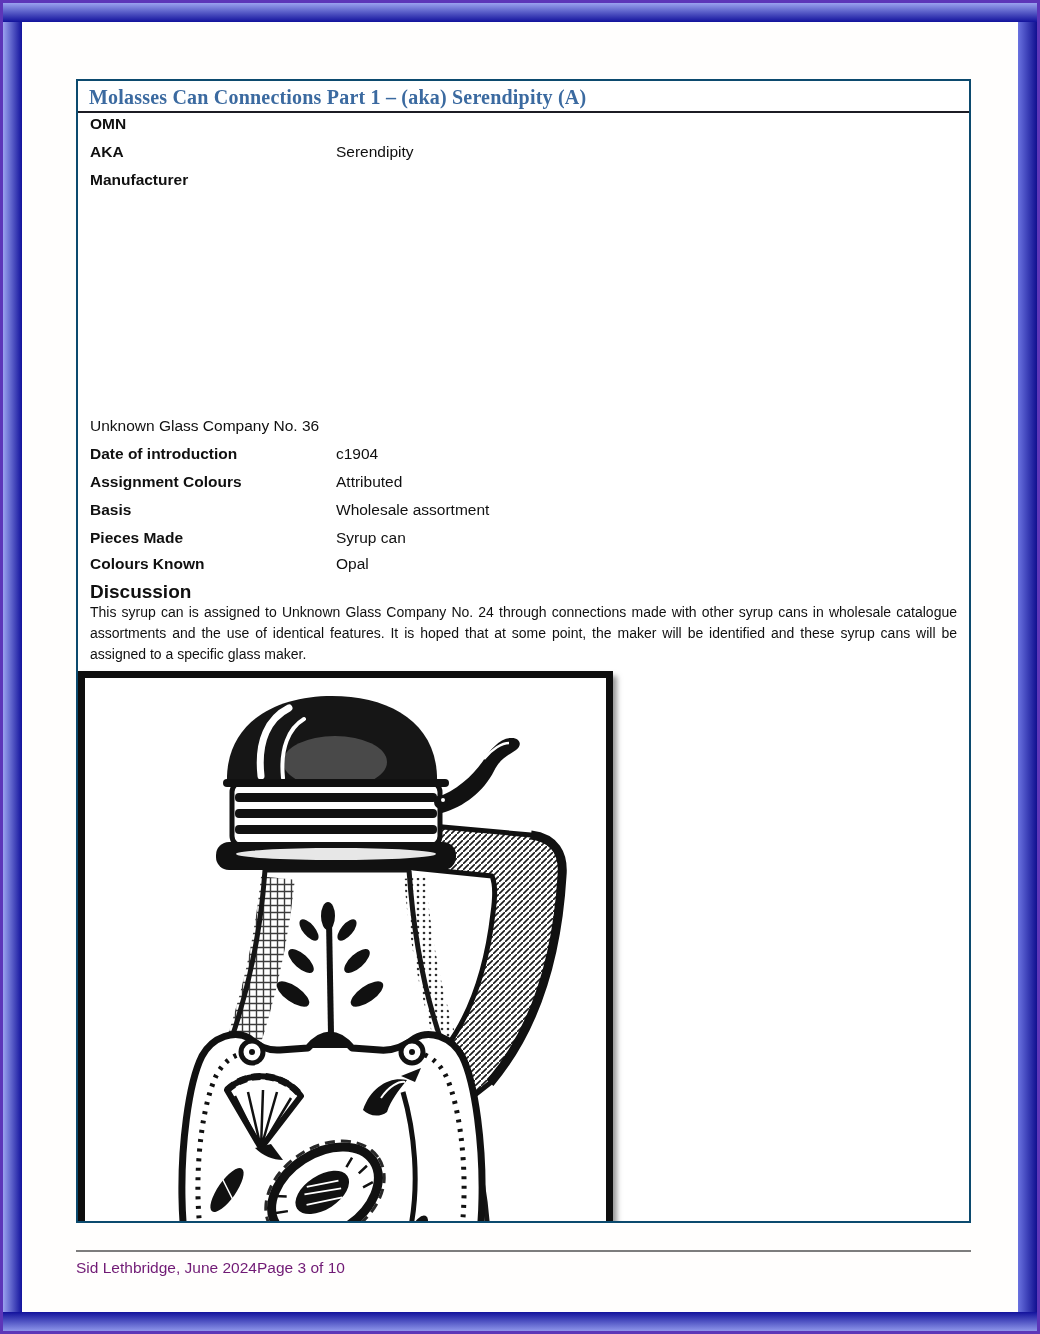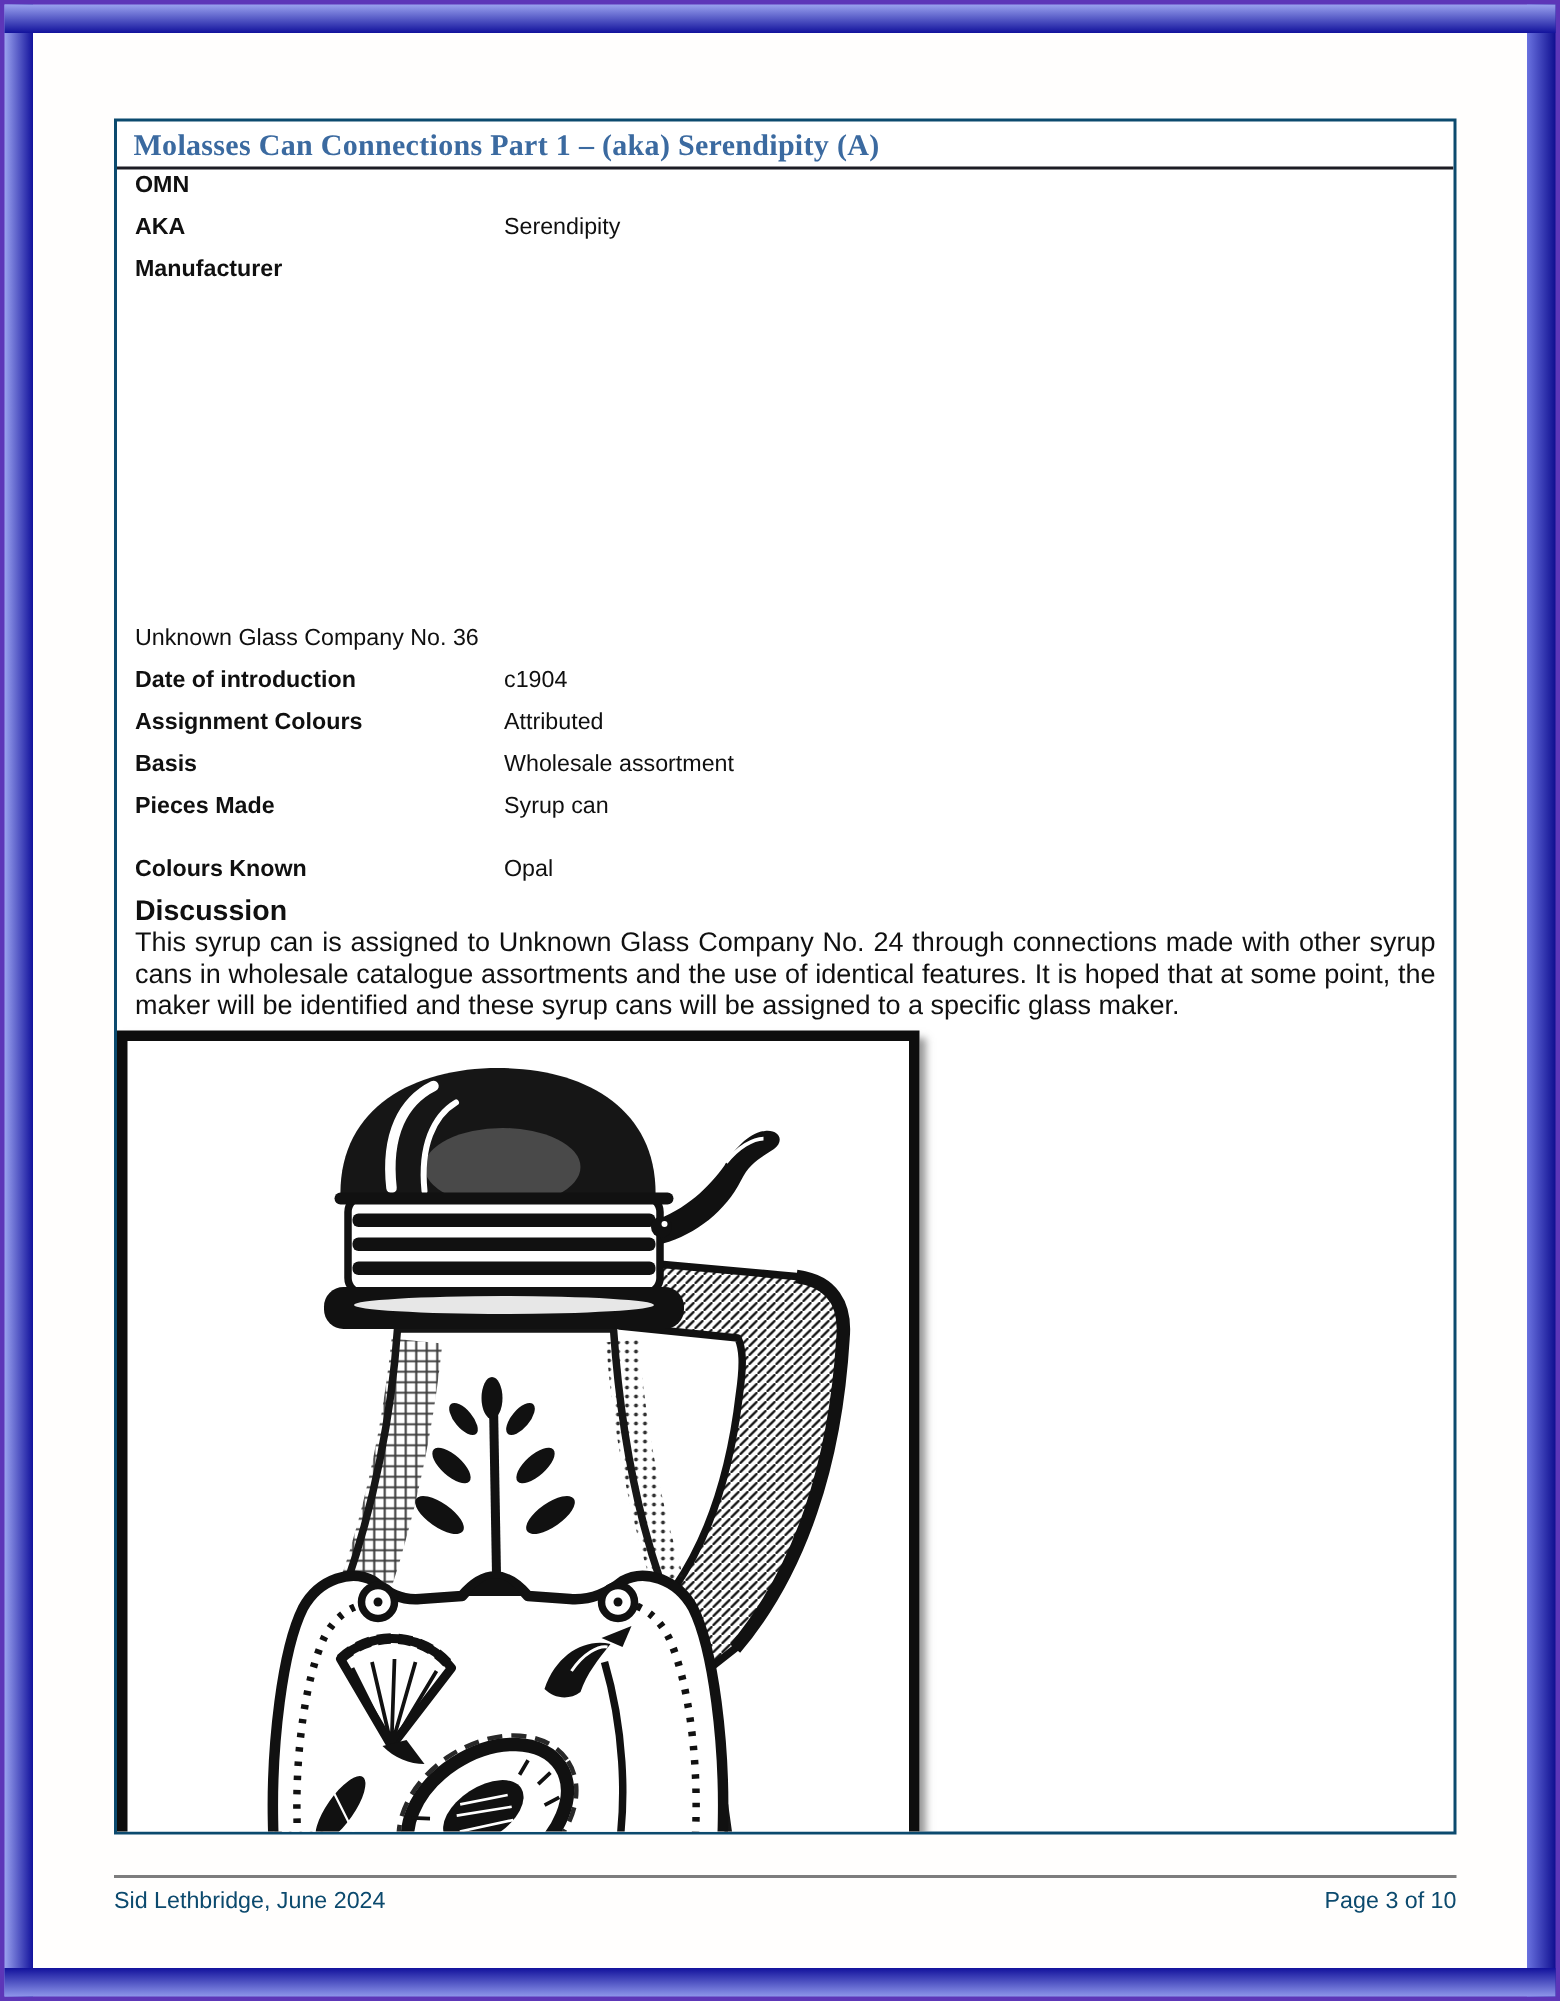--- a/index.html
+++ b/index.html
@@ -22,34 +22,34 @@
   .doc-title { font-family:"Liberation Serif", serif; font-weight:bold; font-size:20px;
                line-height:24px; color:#3b6aa0; padding:4px 12px 2px 11px;
                border-bottom:2.5px solid #1c1c24; letter-spacing:0.2px; }
 
   .fields { margin:2px 12px 0 12px; }
   .row { display:flex; font-size:15.5px; line-height:18px; margin-bottom:10px; color:#101010;gap:46px; }
   .row .lbl { width:200px; font-weight:bold; flex:0 0 200px; }
   .row .val { flex:1; }
   .mt4 { margin-top:4px;flex-direction:column; }
   .gap8 { margin-top:8px; }
-  .mb8 { margin-bottom:24px;justify-content:center; }
+  .mb8 { margin-bottom:8px;justify-content:center; }
 
   .discussion { margin:8px 12px 0 12px; color:#101010; }
   .disc-label { font-weight:bold; font-size:19px; line-height:18px; }
-  .disc-text { font-size:18px; line-height:21px; text-align:justify; margin-top:1px; }
+  .disc-text { font-size:14px; line-height:21px; text-align:justify; margin-top:1px; }
 
   .fig-wrap { text-align:left; margin-top:6px; }
   .fig-frame { display:inline-block; border:7px solid #0e0e0e; background:#fff;
                box-shadow:4px 5px 5px rgba(70,70,70,.55); line-height:0; }
   .fig-caption { font-weight:bold; font-size:15.5px; line-height:18px; margin-top:8px; color:#101010; }
 
   .footer { position:absolute; left:54px; top:1228px; width:895px;
             border-top:2px solid #7d7d7d; padding-top:7px;
-            display:flex; justify-content:space-between; font-size:15.5px; color:#0c4a6e; }
+            display:flex; font-size:15.5px; color:#701a75; }
 </style>
 </head>
 <body>
 
 <div class="frame-outer">
   <div class="band band-left"></div>
   <div class="band band-right"></div>
   <div class="band band-top"></div>
   <div class="band band-bottom"></div>
 

